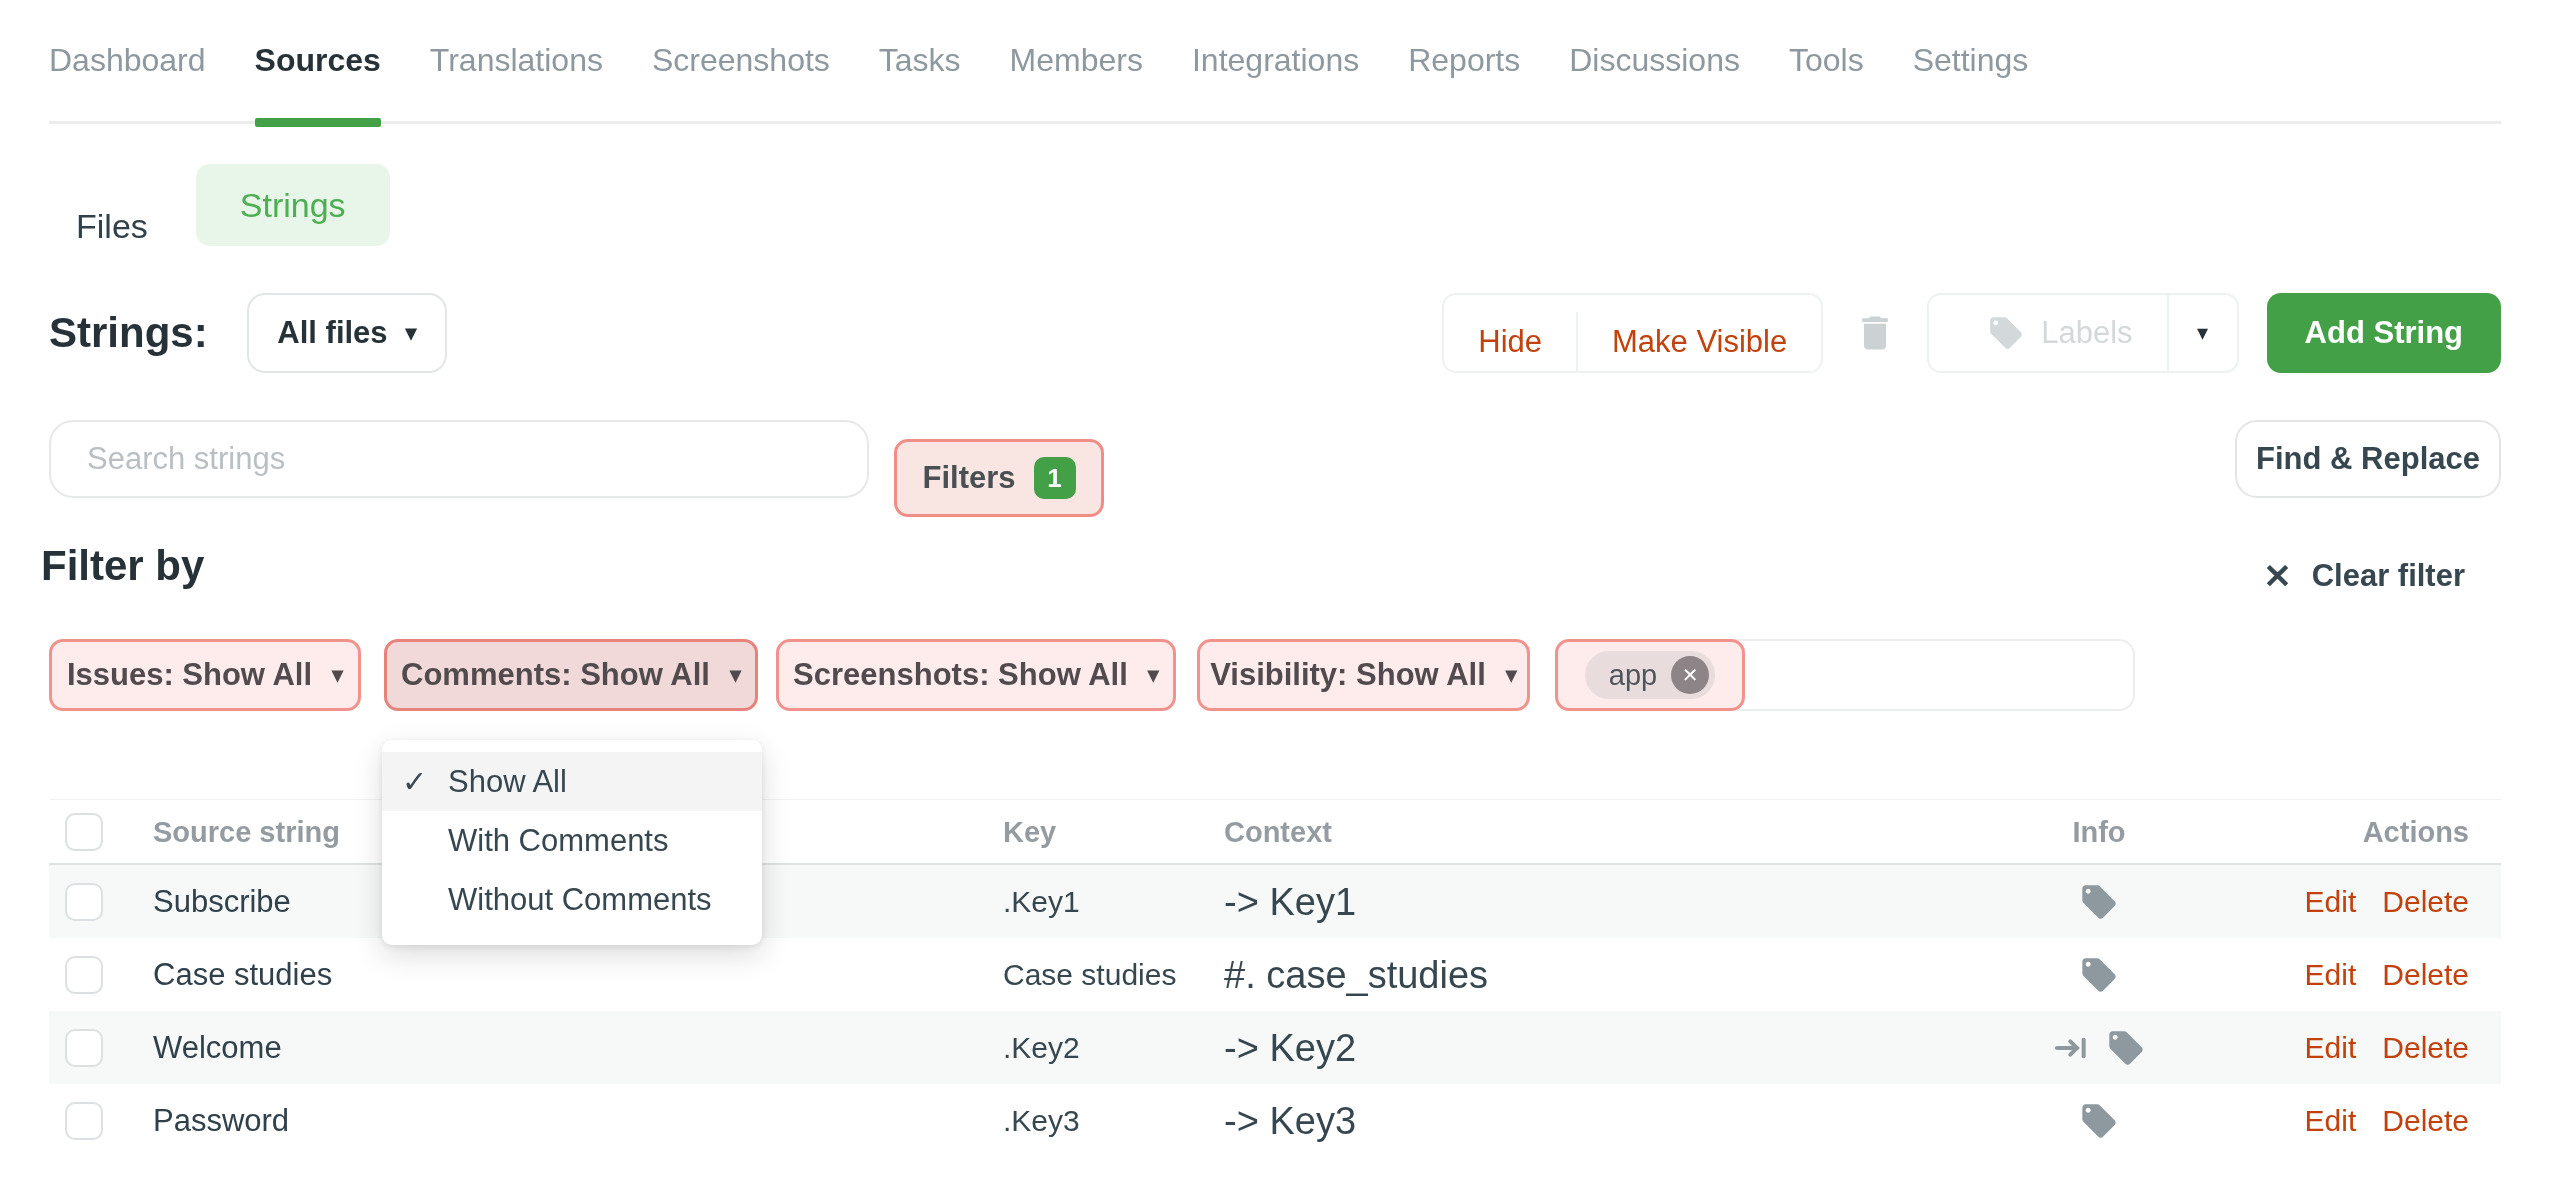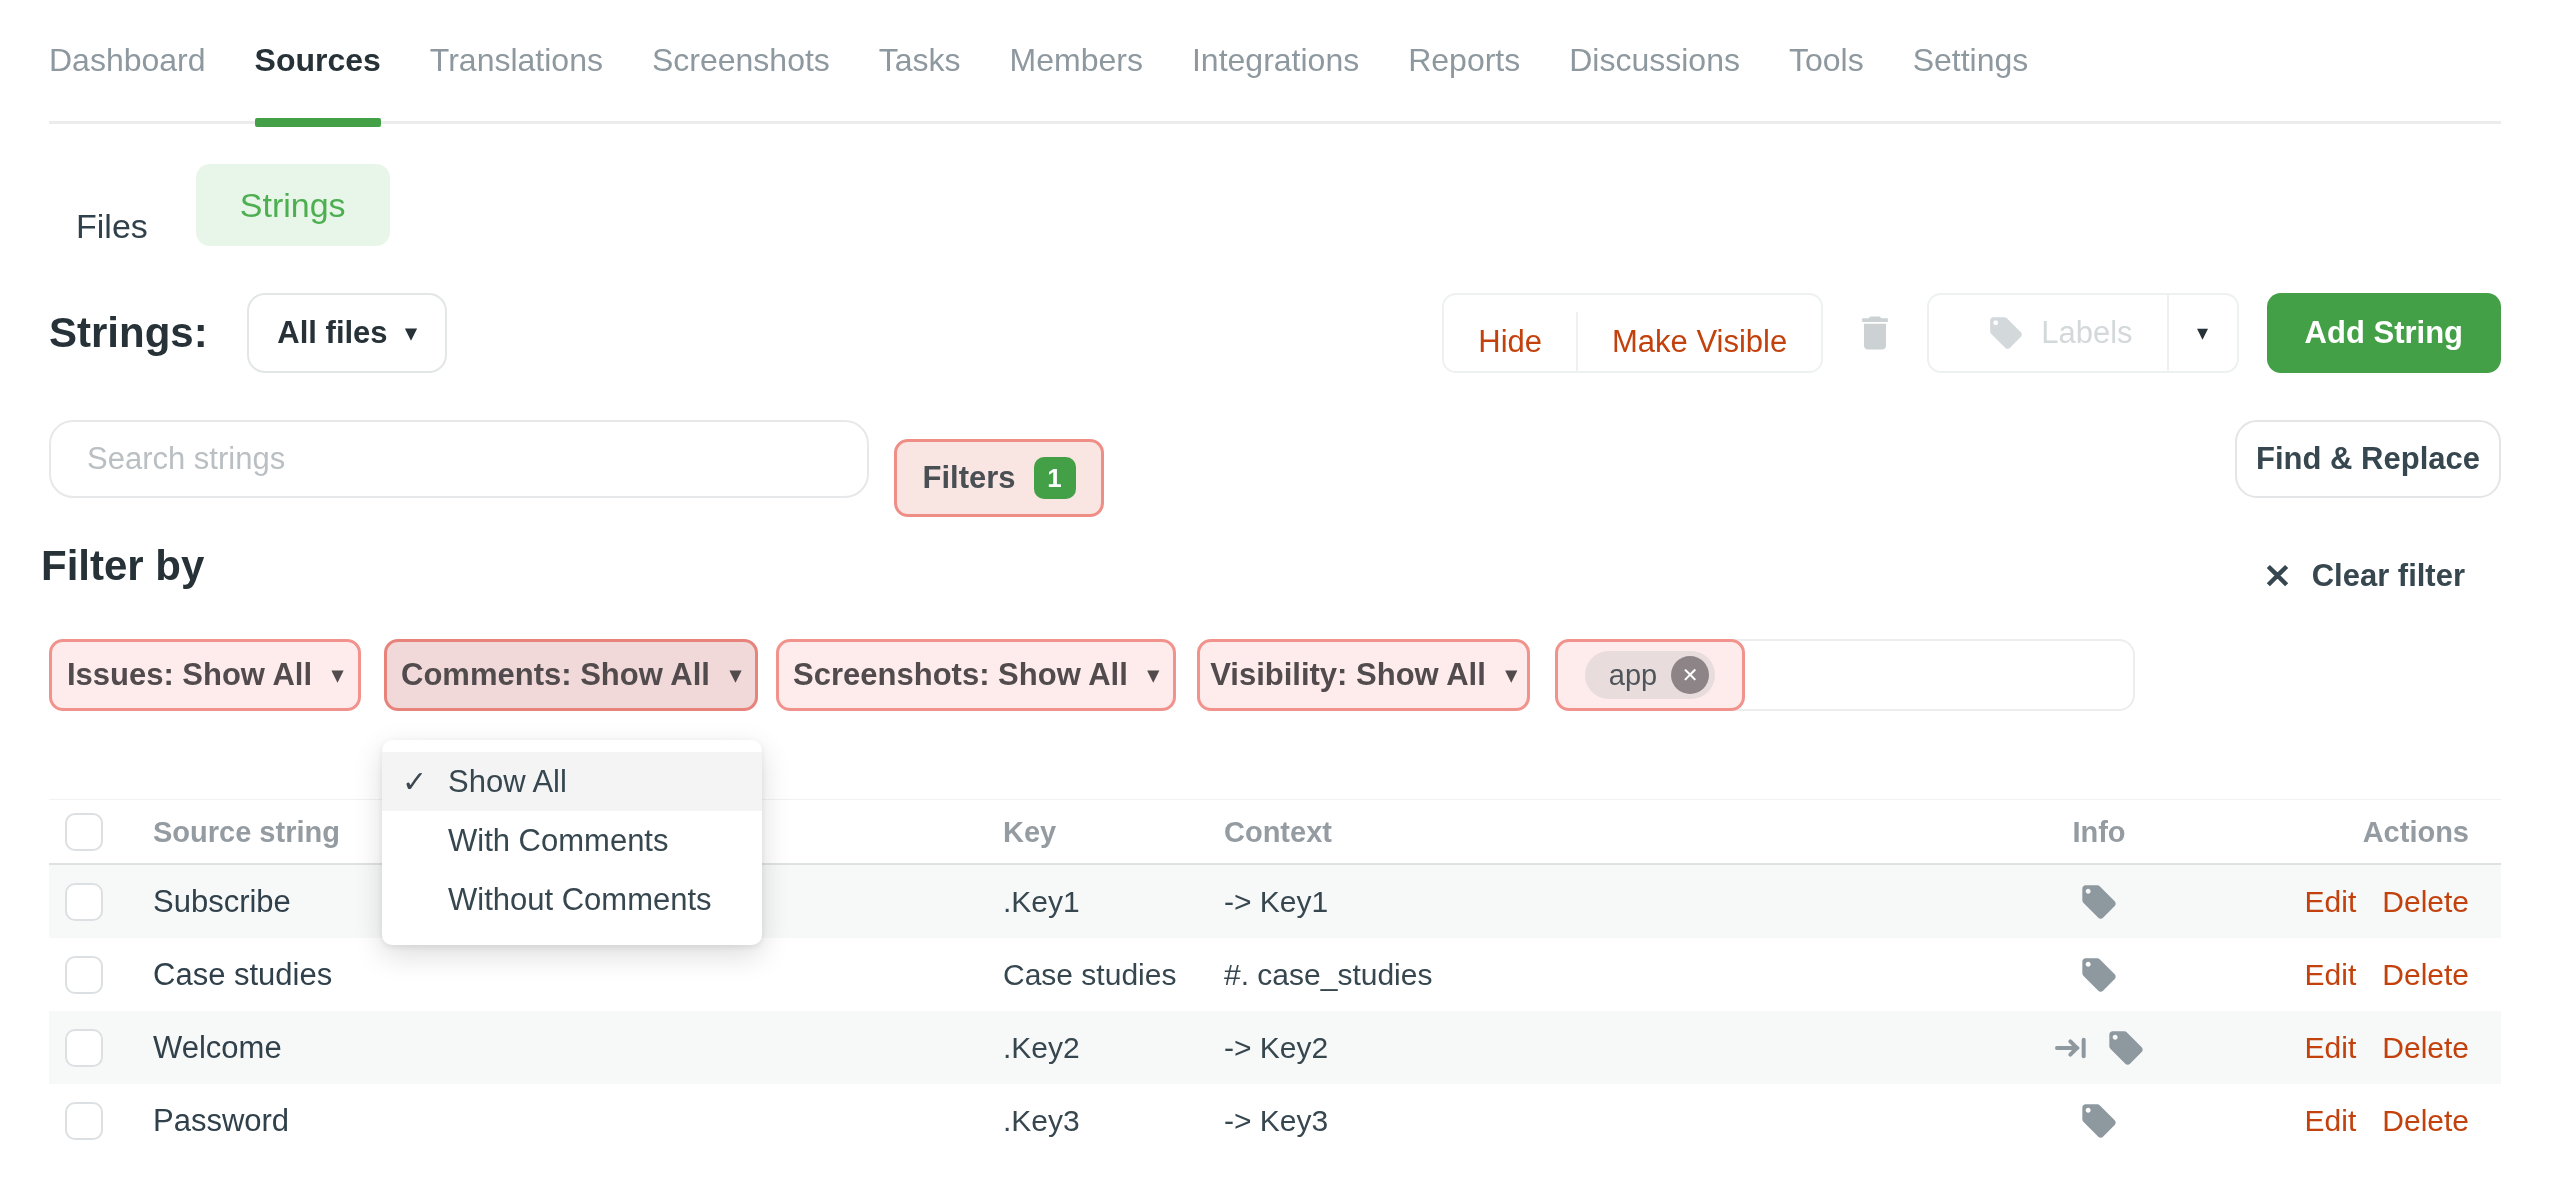--- a/index.html
+++ b/index.html
@@ -101,21 +101,21 @@
   .table { position:absolute; left:49px; right:49px; top:799px; border-top:1px solid #f1f3f3; }
   .thead { position:relative; height:65px; border-bottom:2px solid #dfe2e3; }
   .th { position:absolute; top:50%; transform:translateY(-50%);
         font-size:29px; font-weight:bold; color:#949ba1; }
   .row { position:relative; height:73px; }
   .row.striped { background:#f7f8f8; }
   .col-check { position:absolute; left:16px; top:50%; transform:translateY(-50%); }
   .checkbox { width:38px; height:38px; border:2px solid #dde0e2; border-radius:10px; background:#fff; cursor:pointer; }
   .col-source { position:absolute; left:104px; top:50%; transform:translateY(-50%); font-size:31px; color:#31414b; }
   .col-key { position:absolute; left:954px; top:50%; transform:translateY(-50%); font-size:30px; color:#37474f; }
-  .col-context { position:absolute; left:1175px; top:50%; transform:translateY(-50%); font-size:30px; color:#37474f; }
+  .col-context { position:absolute; left:1175px; top:50%; transform:translateY(-50%); font-size:38px; color:#37474f; }
   .col-info { position:absolute; left:1980px; width:140px; top:50%; transform:translateY(-50%);
               display:flex; align-items:center; justify-content:center; gap:14px; }
   .col-actions { position:absolute; right:32px; top:50%; transform:translateY(-50%);
                  display:flex; gap:26px; font-size:30px; }
   .action-link { color:#c2410c; cursor:pointer; }
   .th-info { left:1980px; width:140px; text-align:center; }
   .th-actions { right:32px; }
   svg { display:block; }
 </style>
 </head>

